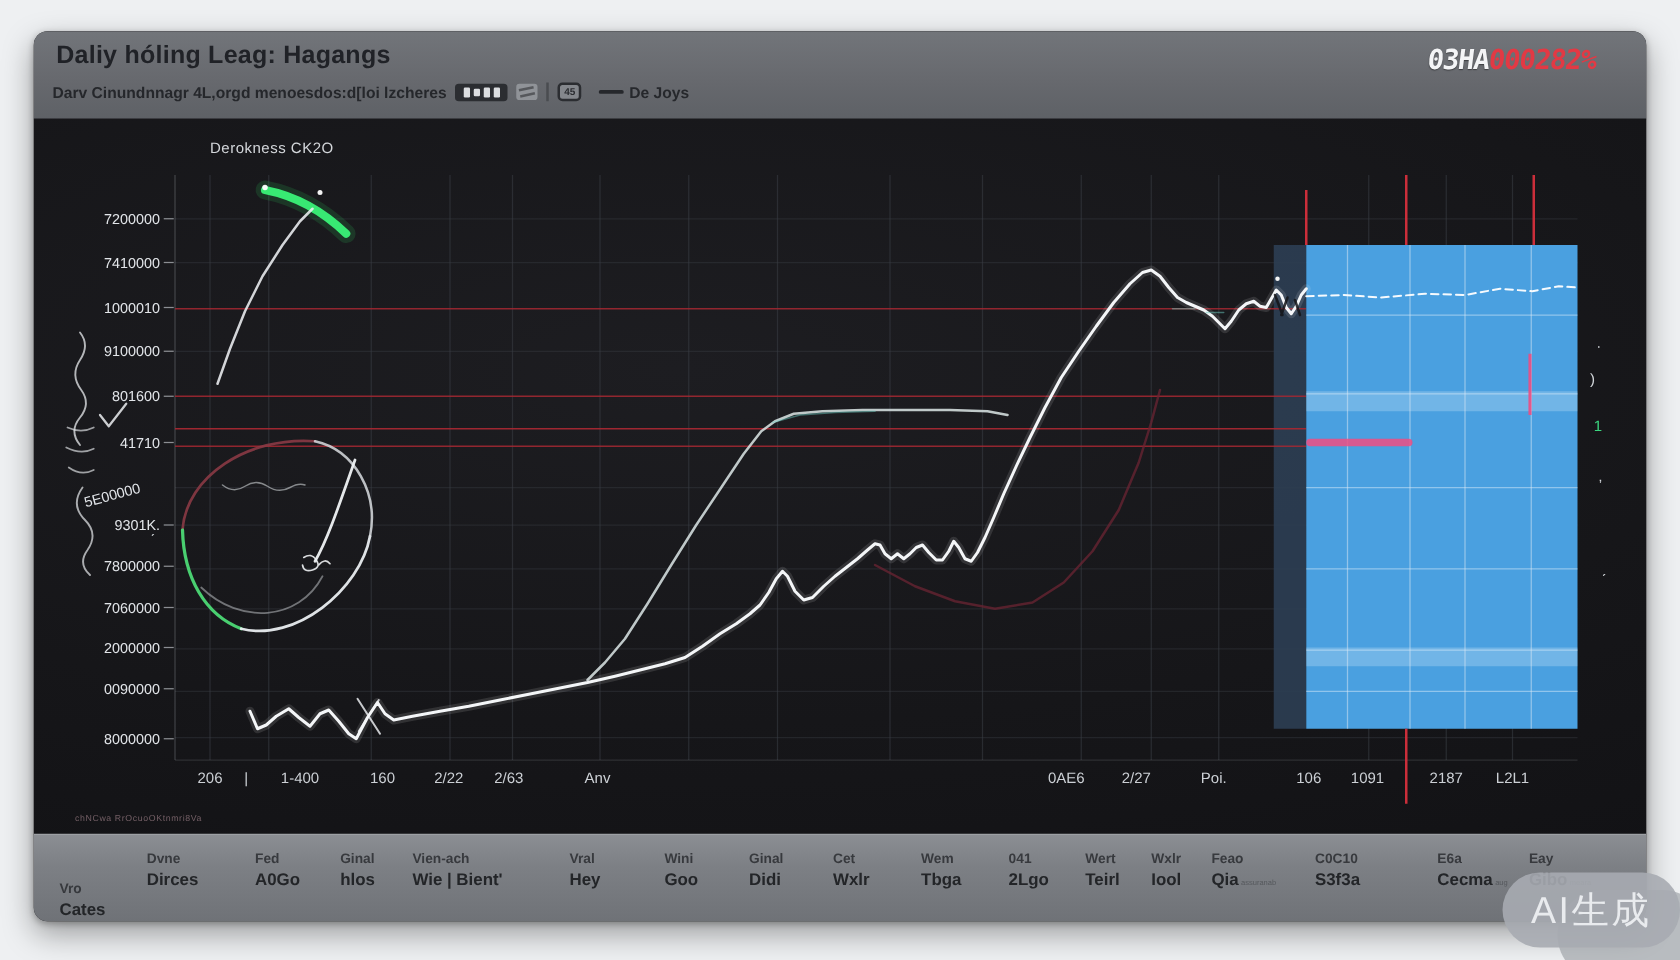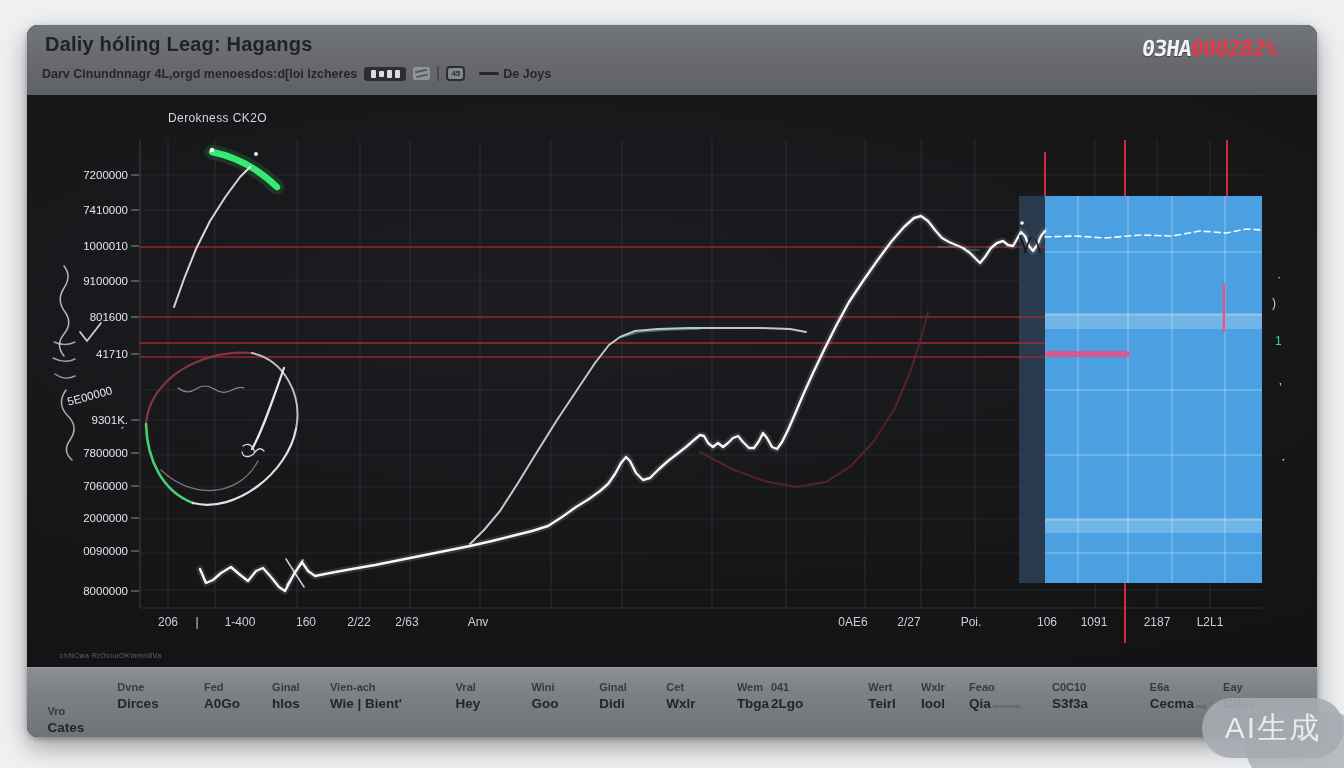--- a/index.html
+++ b/index.html
@@ -116,21 +116,21 @@
           <span class="b">Didi</span>
         </div>
         <div class="col" style="left: 654px;">
           <span class="t">Cet</span>
           <span class="b">Wxlr</span>
         </div>
         <div class="col" style="left: 726px;">
           <span class="t">Wem</span>
           <span class="b">Tbga</span>
         </div>
-        <div class="col" style="left: 760px;">
+        <div class="col" style="left: 796px;">
           <span class="t">041</span>
           <span class="b">2Lgo</span>
         </div>
         <div class="col" style="left: 855px;">
           <span class="t">Wert</span>
           <span class="b">Teirl</span>
         </div>
         <div class="col" style="left: 906px;">
           <span class="t">Wxlr</span>
           <span class="b">Iool</span>

